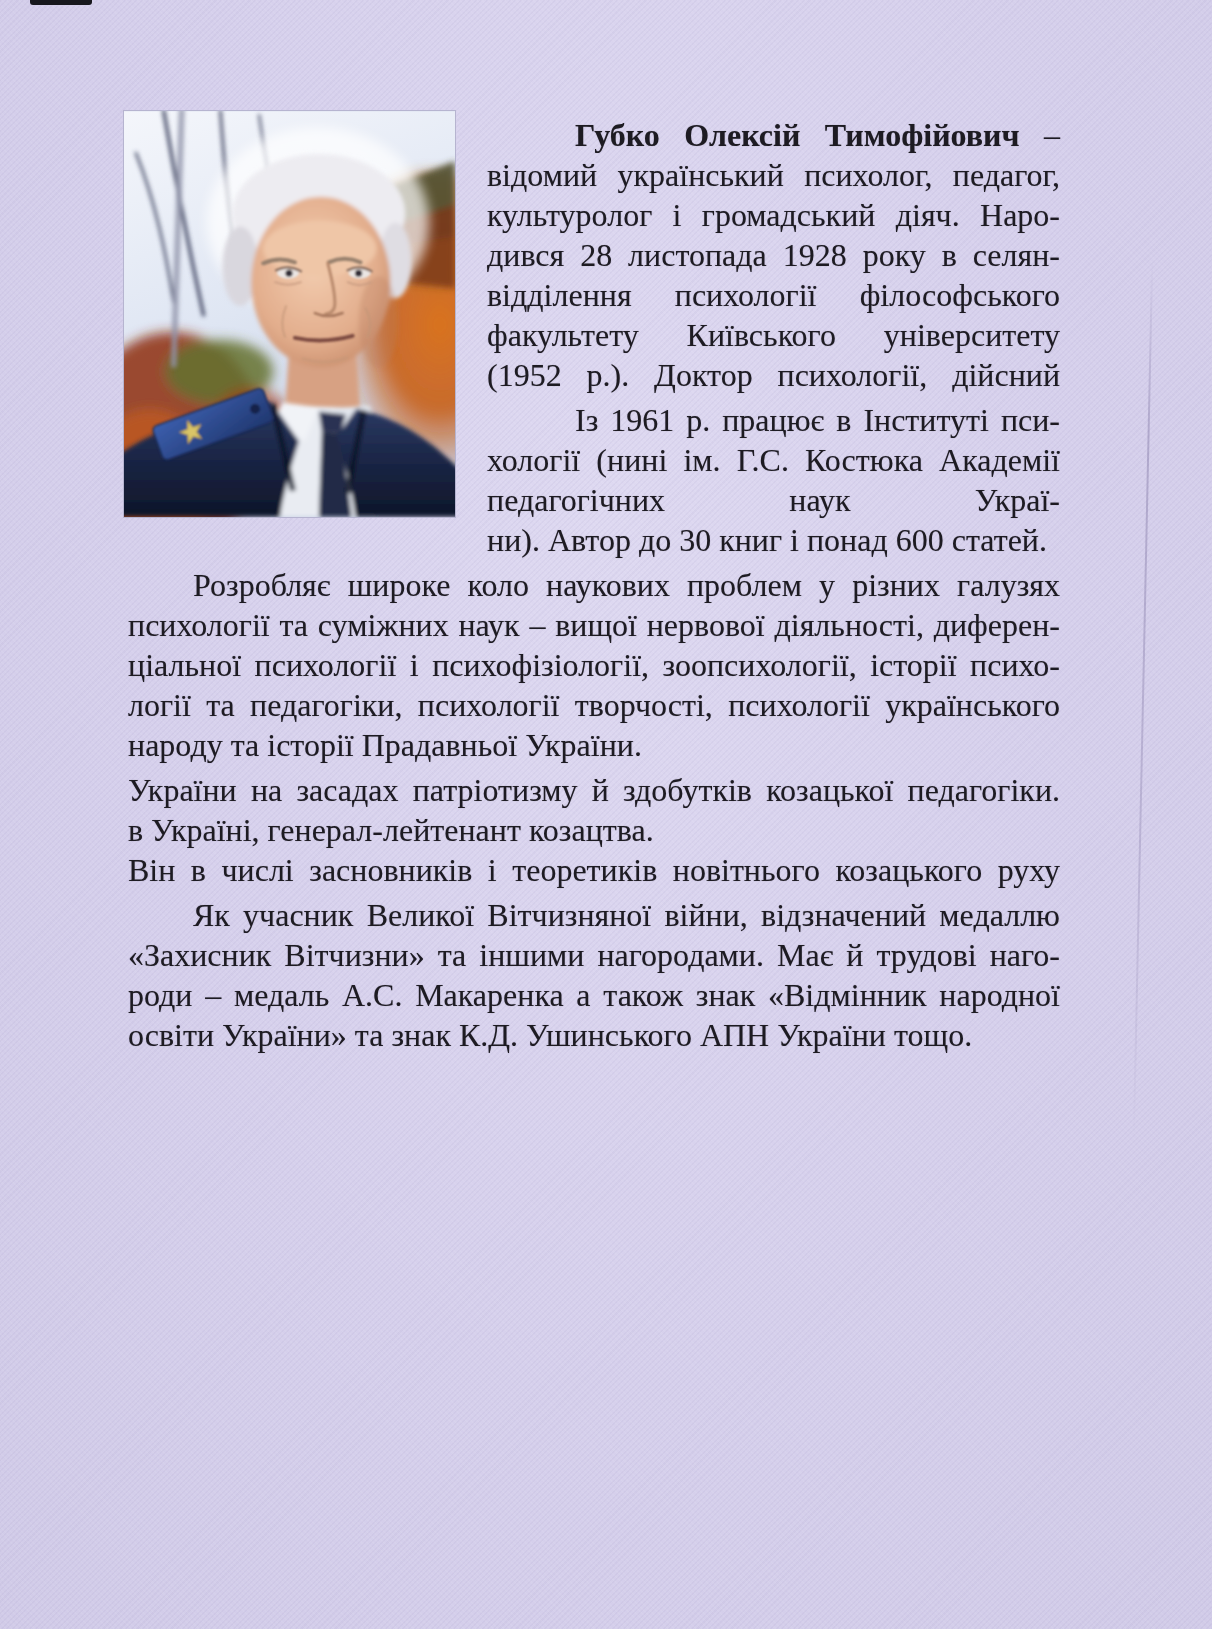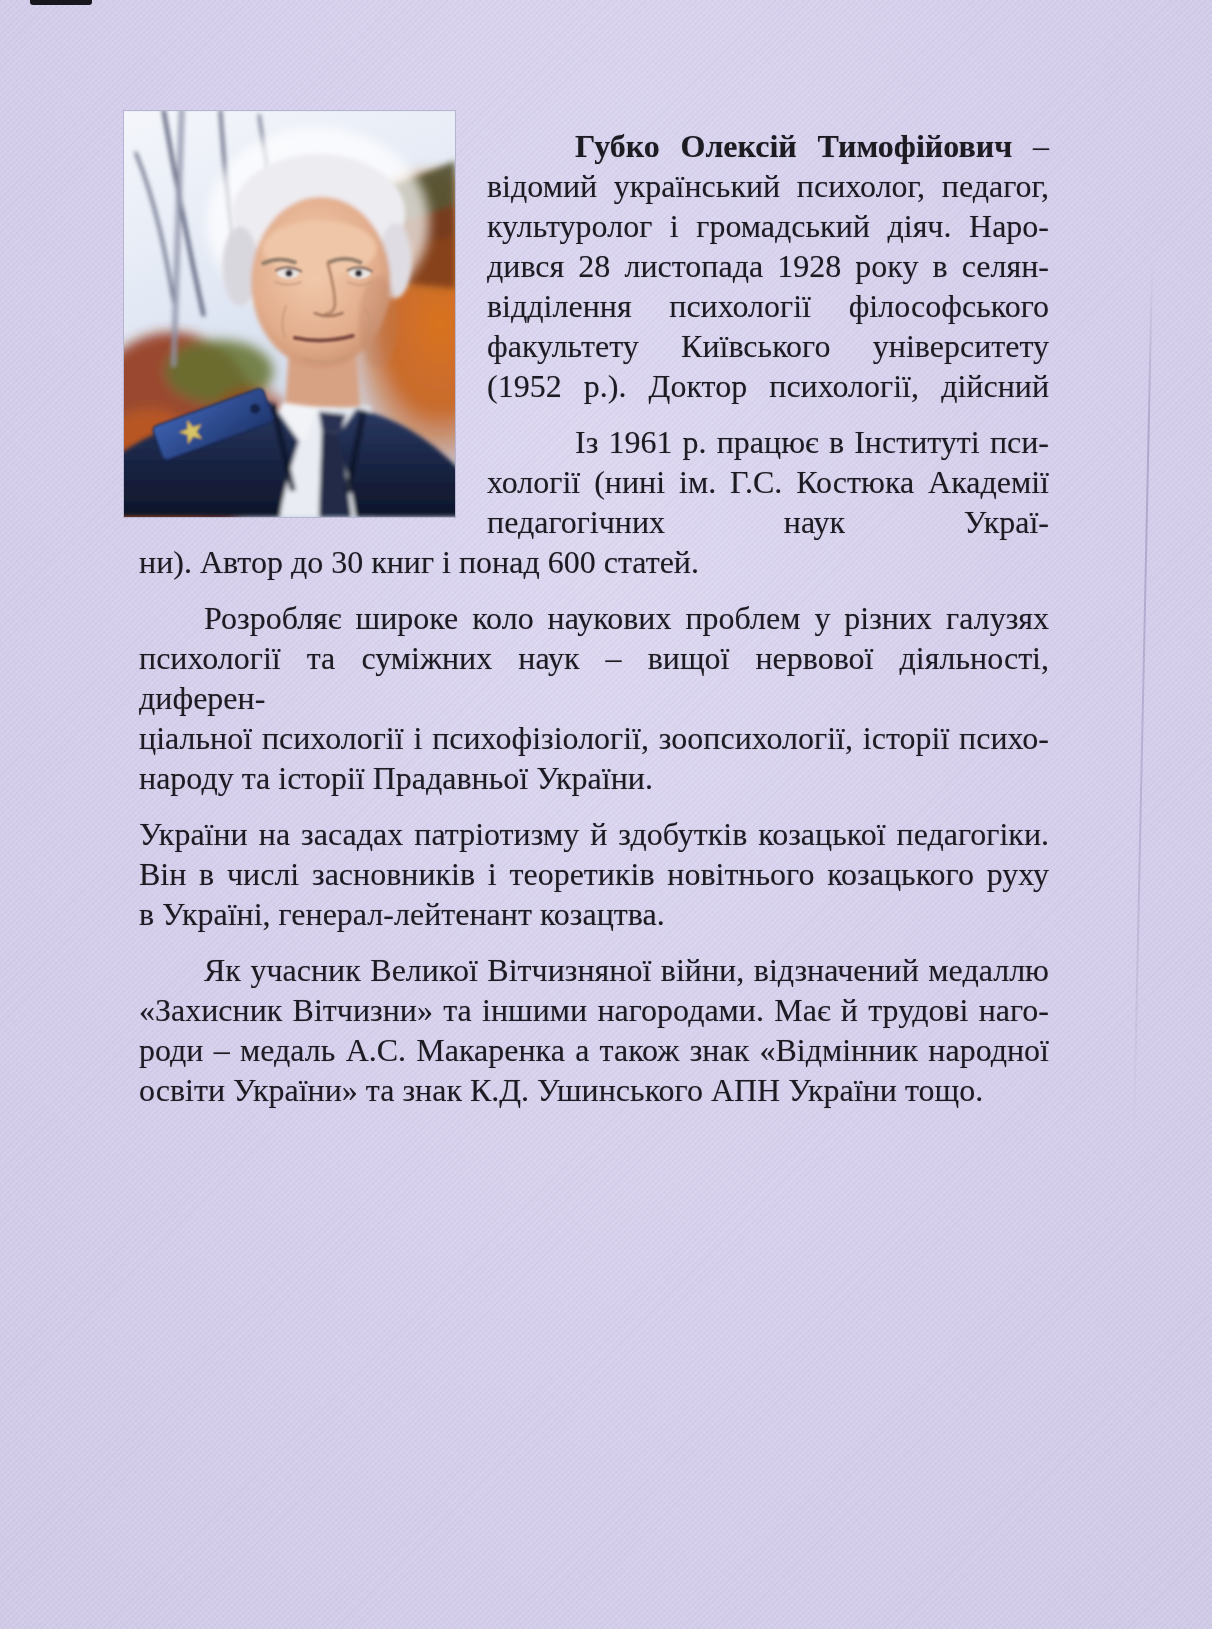--- a/index.html
+++ b/index.html
@@ -41,21 +41,21 @@
   }
   .photo {
     float: left;
     width: 333px; height: 408px;
     margin: 0 31px 20px 0;
     box-sizing: border-box;
     border: 1px solid rgba(150,140,180,0.45);
     background: #cfd6e8;
   }
   .photo svg { display: block; width: 100%; height: 100%; }
-  .para { margin: 16px; }
+  .para { margin: 5px; }
   .line { text-align: justify; text-align-last: justify; }
   .line.last { text-align-last: left; }
   .indent-col { text-indent: 88px; }
   .indent-page { text-indent: 65px; }
   .bold-name { font-weight: bold; }
 </style>
 </head>
 <body>
 
 <div class="page">
@@ -194,27 +194,28 @@
     <div class="para">
       <div class="line indent-col">Із 1961 р. працює в Інституті пси-</div>
       <div class="line">хології (нині ім. Г.С. Костюка Академії педагогічних наук Украї-</div>
       <div class="line last">ни). Автор до 30 книг і понад 600 статей.</div>
     </div>
 
     <div class="para">
       <div class="line indent-page">Розробляє широке коло наукових проблем у різних галузях</div>
       <div class="line">психології та суміжних наук – вищої нервової діяльності, диферен-</div>
       <div class="line">ціальної психології і психофізіології, зоопсихології, історії психо-</div>
+      <div class="line">логії та педагогіки, психології творчості, психології українського</div>
       <div class="line last">народу та історії Прадавньої України.</div>
     </div>
 
     <div class="para">
       <div class="line">України на засадах патріотизму й здобутків козацької педагогіки.</div>
+      <div class="line last">в Україні, генерал-лейтенант козацтва.</div>
       <div class="line">Він в числі засновників і теоретиків новітнього козацького руху</div>
-      <div class="line last">в Україні, генерал-лейтенант козацтва.</div>
     </div>
 
     <div class="para">
       <div class="line indent-page">Як учасник Великої Вітчизняної війни, відзначений медаллю</div>
       <div class="line">«Захисник Вітчизни» та іншими нагородами. Має й трудові наго-</div>
       <div class="line">роди – медаль А.С. Макаренка а також знак «Відмінник народної</div>
       <div class="line last">освіти України» та знак К.Д. Ушинського АПН України тощо.</div>
     </div>
 
   </div>

